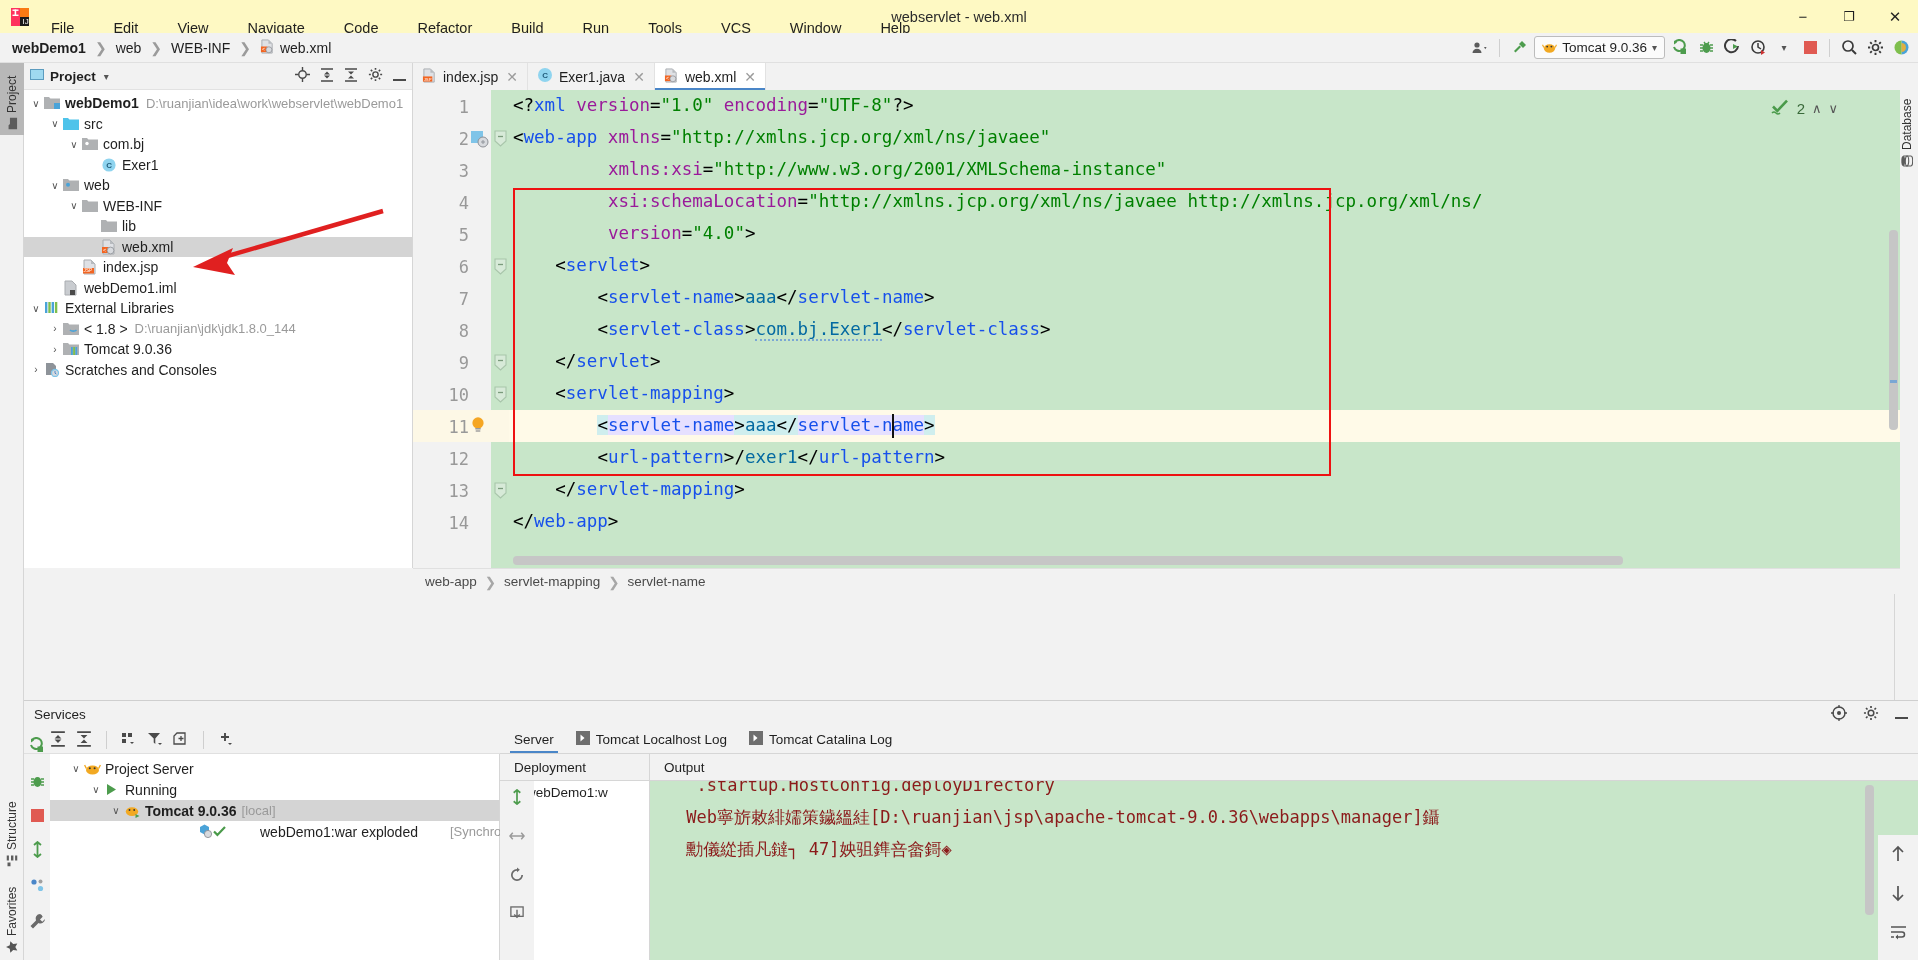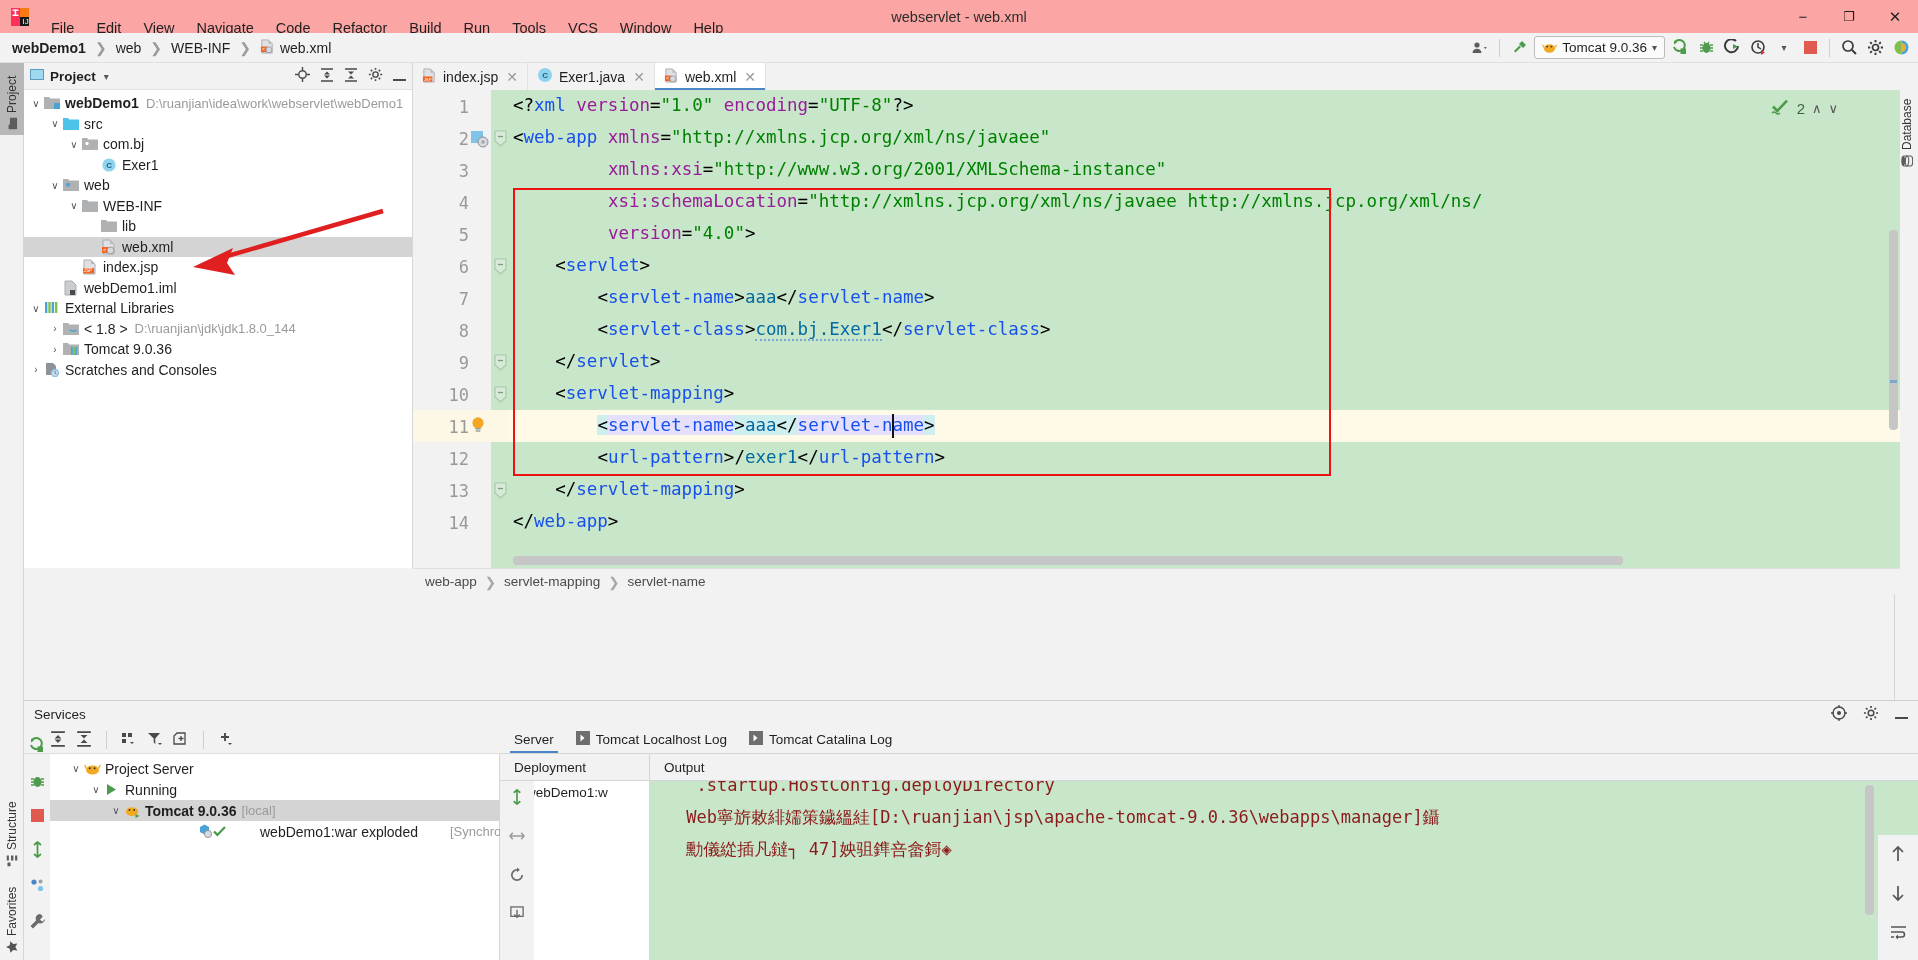--- a/index.html
+++ b/index.html
@@ -9,25 +9,25 @@
     font-size: 13px;
     color: #1f1f1f;
     background: #f2f2f2;
     overflow: hidden;
   }
   #app { position: relative; width: 1918px; height: 960px; }
 
   
   .titlebar {
     position: absolute; left: 0; top: 0; width: 1918px; height: 33px;
-    background: #fca5a5;
+    background: #fef9c3;
     display: flex; align-items: center;
   }
   .ij-logo { width: 20px; height: 20px; margin-left: 10px; margin-right: 10px; position: relative; }
-  .menu { display: flex; align-items: flex-end; gap: 0px; margin-top: 23px; }
+  .menu { display: flex; align-items: flex-end; gap: 17px; margin-top: 23px; }
   .menu-item {
     padding: 4px 11px; font-size: 14.5px; color: #1f1f1f; white-space: nowrap;
   }
   .win-title {
     position: absolute; left: 0; right: 0; text-align: center;
     font-size: 14.5px; color: #2b2b2b; pointer-events: none;
   }
   .win-btns { position: absolute; right: 0; top: 0; height: 33px; display: flex; }
   .win-btn { width: 46px; height: 33px; display: flex; align-items: center; justify-content: center; }
 

